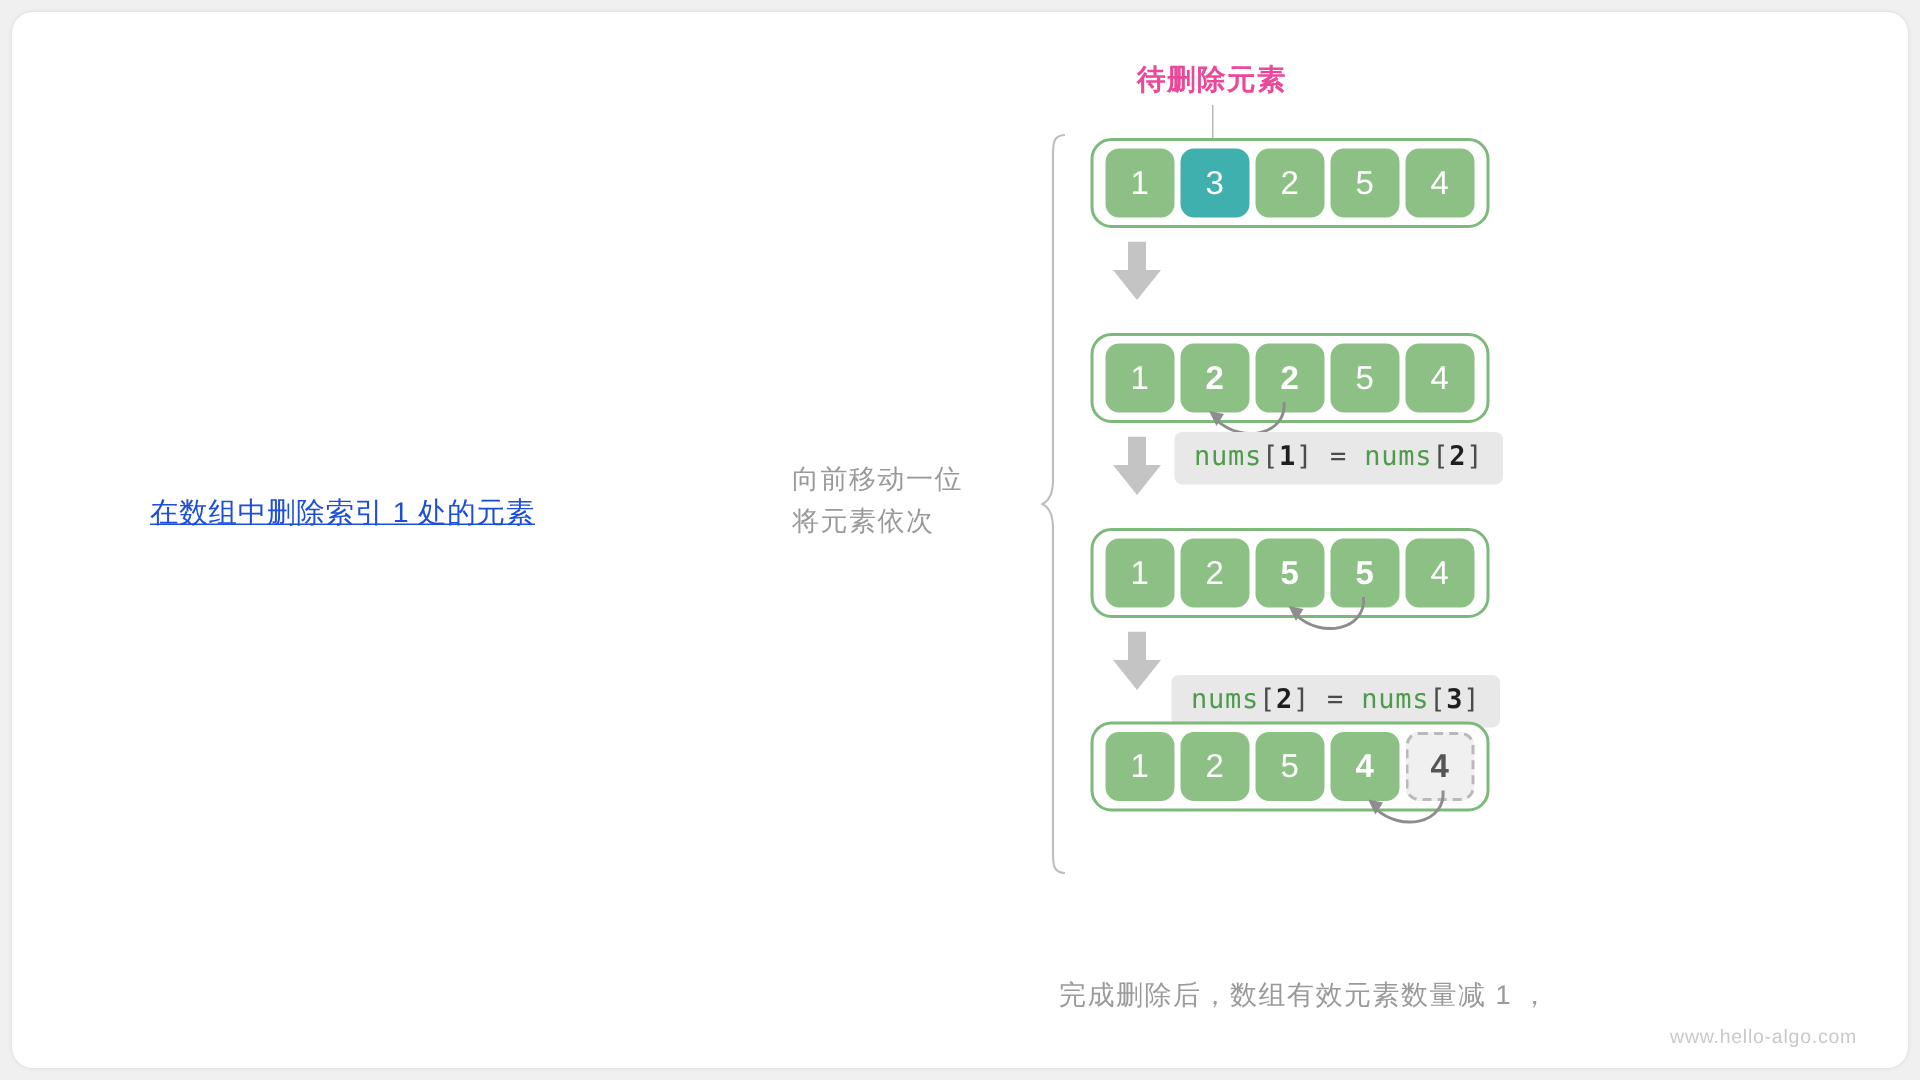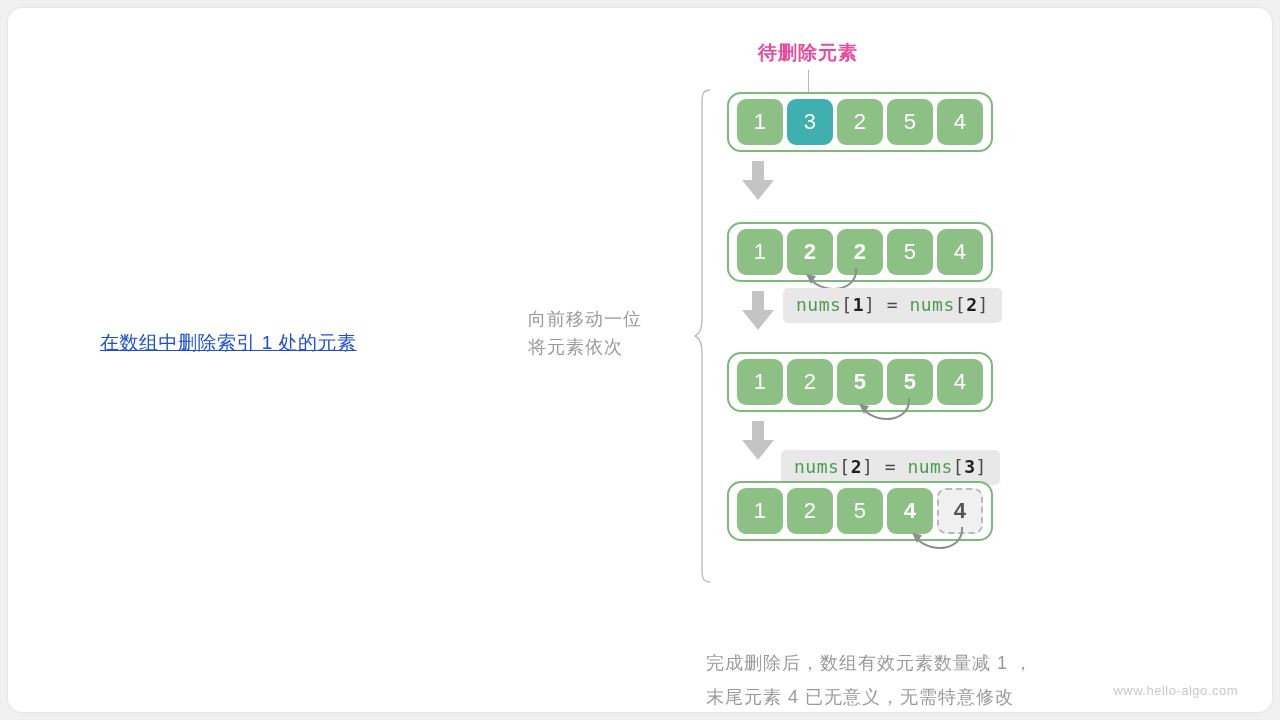--- a/index.html
+++ b/index.html
@@ -267,18 +267,17 @@
   </div>
 
   <svg class="curve" style="left:896px; top:517px; width:90px; height:34px;" viewBox="0 0 90 34">
     <path d="M58 2 C60 24, 30 30, 13 14" fill="none" stroke="#8d8d8d" stroke-width="2"></path>
     <polygon points="8,8 18,10 13,18" fill="#8d8d8d"></polygon>
   </svg>
 
 
   <div class="caption">
     <div>完成删除后，数组有效元素数量减 1 ，</div>
-    <div>末尾元素 4 已无意义，无需特意修改</div>
   </div>
 
   <div class="watermark">www.hello-algo.com</div>
 
 </div>
 
 </body></html>

